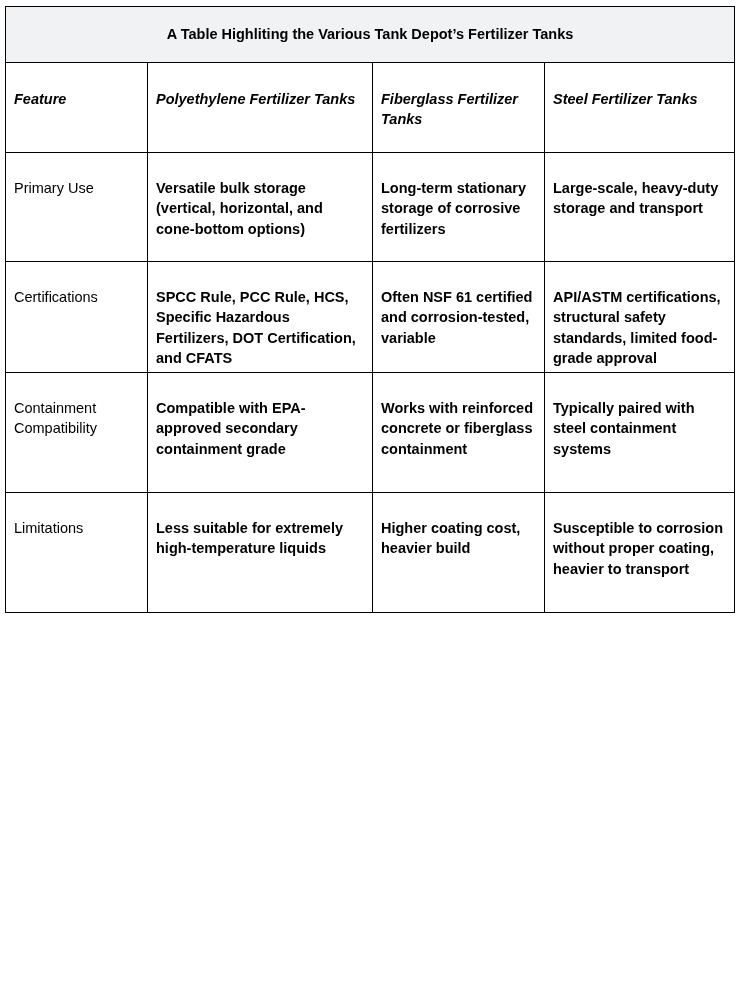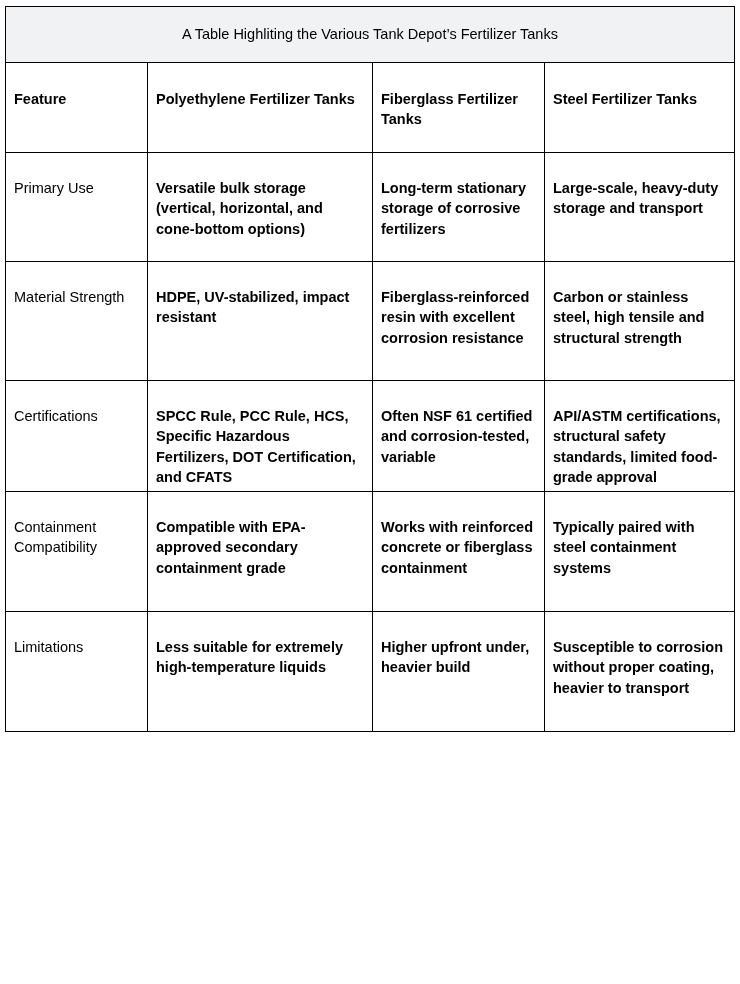--- a/index.html
+++ b/index.html
@@ -8,23 +8,23 @@
     position: absolute; left: 5px; top: 6px;
     width: 729px; border-collapse: collapse; table-layout: fixed;
   }
   .tbl td, .tbl th {
     border: 1px solid #000; vertical-align: top;
     font-size: 14.5px; line-height: 20.3px; padding: 0 8px;
     text-align: left; font-weight: bold;
   }
   .tbl th.title {
     background: #f1f2f3; text-align: center; vertical-align: middle;
-    font-weight: normal; font-size: 14.5px; height: 55px; padding: 0;
+    font-weight: bold; font-size: 14.5px; height: 55px; padding: 0;
   }
-  .tbl .hdr th { font-weight: bold; padding-top: 26px; height: 63px; }
+  .tbl .hdr th { font-weight: bold; padding-top: 26px; height: 63px; font-style: italic; }
   .tbl .feat { font-weight: normal; }
   .tbl tr.r td { padding-top: 25px; }
   .c0 { width: 142px; }
   .c1 { width: 225px; }
   .c2 { width: 172px; }
   .c3 { width: 190px; }
 </style>
 </head>
 <body>
 
@@ -44,38 +44,32 @@
     <th>Polyethylene Fertilizer Tanks</th>
     <th>Fiberglass Fertilizer Tanks</th>
     <th>Steel Fertilizer Tanks</th>
   </tr>
   <tr class="r" style="height:109px">
     <td class="feat">Primary Use</td>
     <td>Versatile bulk storage (vertical, horizontal, and cone-bottom options)</td>
     <td>Long-term stationary storage of corrosive fertilizers</td>
     <td>Large-scale, heavy-duty storage and transport</td>
   </tr>
-  <tr class="r" style="height:119px">
-    <td class="feat">Material Strength</td>
-    <td>HDPE, UV-stabilized, impact resistant</td>
-    <td>Fiberglass-reinforced resin with excellent corrosion resistance</td>
-    <td>Carbon or stainless steel, high tensile and structural strength</td>
-  </tr>
   <tr class="r" style="height:111px">
     <td class="feat">Certifications</td>
     <td>SPCC Rule, PCC Rule, HCS, Specific Hazardous Fertilizers, DOT Certification, and CFATS</td>
     <td>Often NSF 61 certified and corrosion-tested, variable</td>
     <td>API/ASTM certifications, structural safety standards, limited food-grade approval</td>
   </tr>
   <tr class="r" style="height:120px">
     <td class="feat">Containment Compatibility</td>
     <td>Compatible with EPA-approved secondary containment grade</td>
     <td>Works with reinforced concrete or fiberglass containment</td>
     <td>Typically paired with steel containment systems</td>
   </tr>
   <tr class="r" style="height:120px">
     <td class="feat">Limitations</td>
     <td>Less suitable for extremely high-temperature liquids</td>
-    <td>Higher upfront under, heavier build</td>
+    <td>Higher coating cost, heavier build</td>
     <td>Susceptible to corrosion without proper coating, heavier to transport</td>
   </tr>
 </tbody>
   </table>
 
 </body></html>

